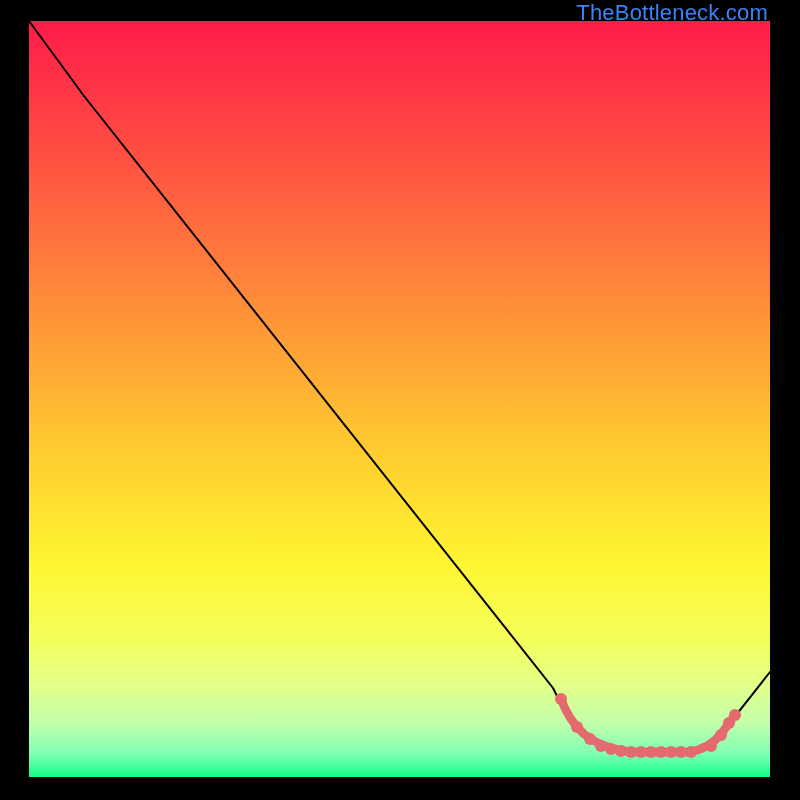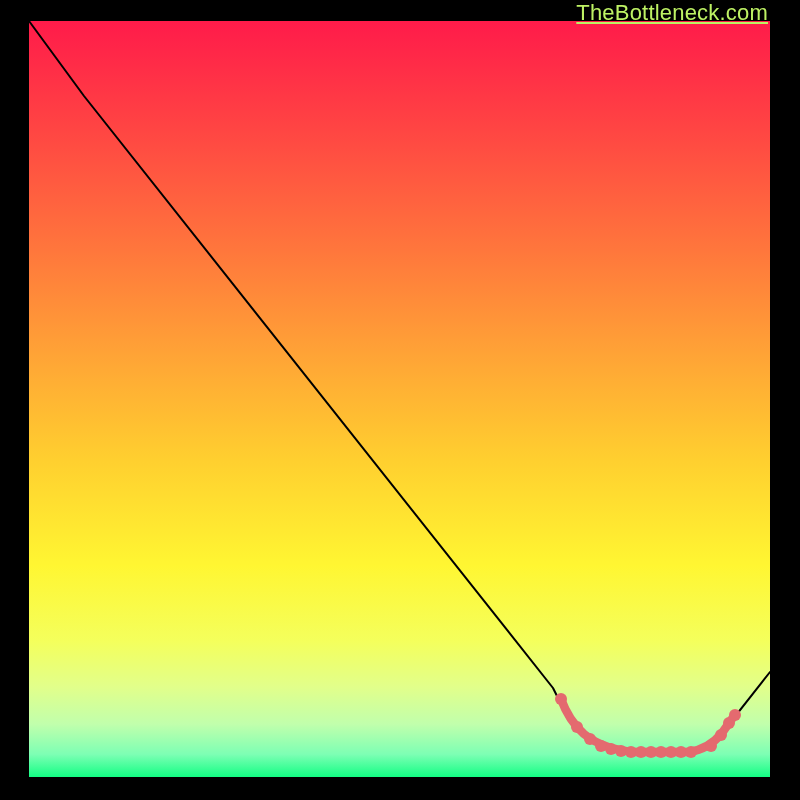--- a/index.html
+++ b/index.html
@@ -21,25 +21,24 @@
       #f4ff5c 82%,
       #e2ff8a 88%,
       #c1ffac 93%,
       #7dffb4 97%,
       #13fe84 100%);
   }
   .watermark {
     position: absolute;
     top: 0px;
     right: 32px;
-    color: #bef264;
+    color: #3b82f6;
     font-size: 22px;
     font-weight: 500;
     letter-spacing: 0.2px;
-    text-decoration: underline;
   }
   svg.curve {
     position: absolute;
     left: 29px;
     top: 21px;
     width: 741px;
     height: 756px;
     overflow: visible;
   }
   .line { fill: none; stroke: #000; stroke-width: 2; stroke-linecap: round; stroke-linejoin: round; }

